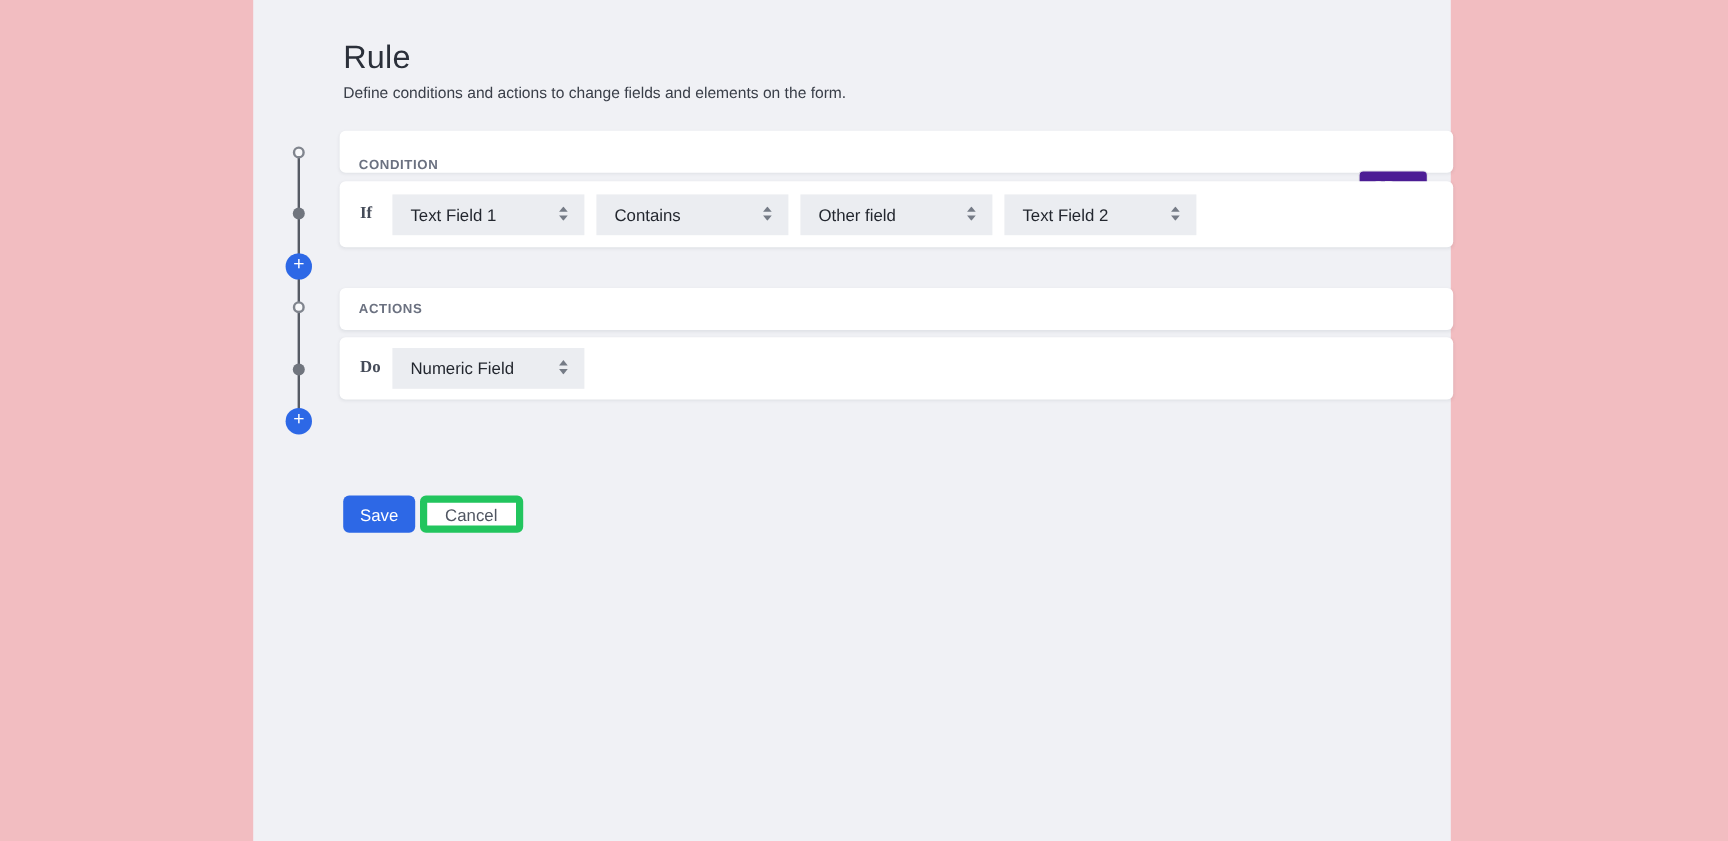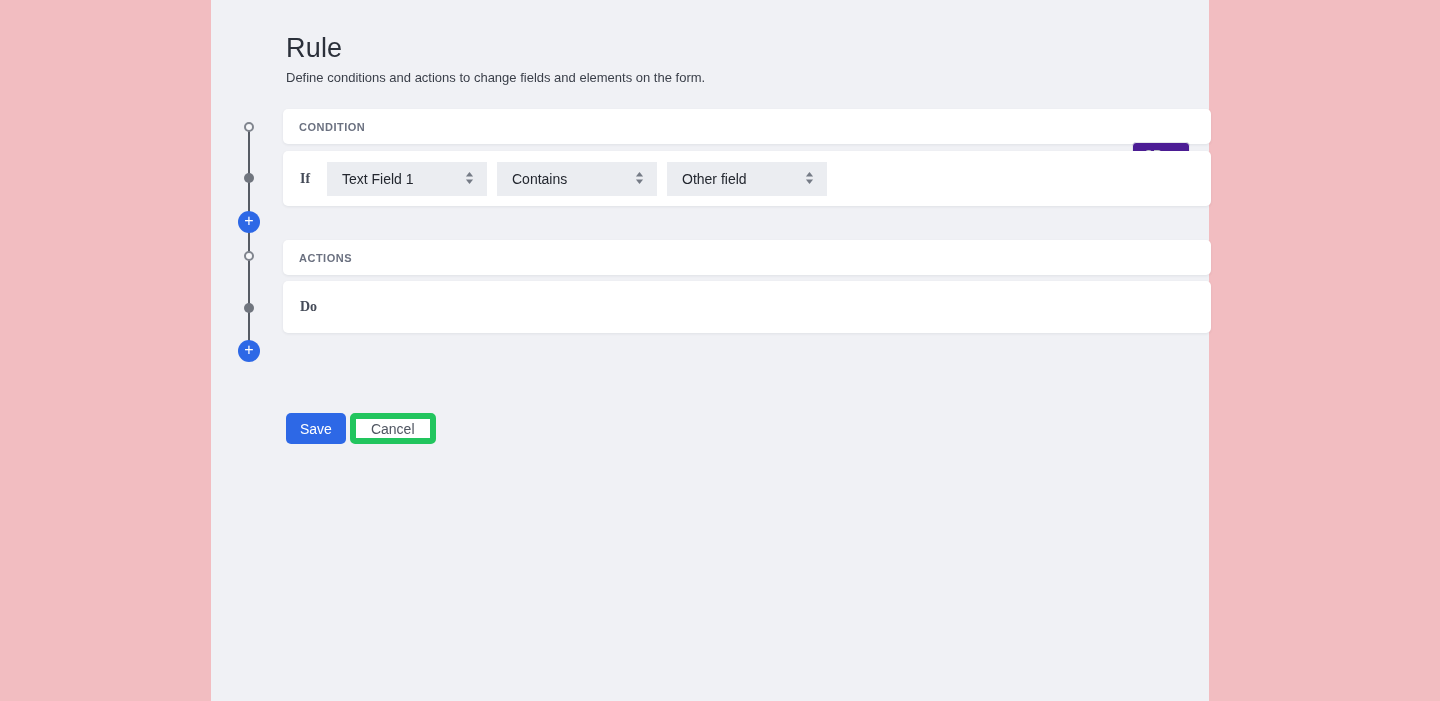--- a/index.html
+++ b/index.html
@@ -36,21 +36,21 @@
   }
 
   
   .bar {
     position: absolute; left: 72px; width: 928px;
     background: #ffffff; border-radius: 5px;
     box-shadow: 0 1px 3px rgba(20,24,40,0.07);
   }
   .header-bar { height: 35px; display: flex; align-items: center; padding-left: 16px; }
   .section-label { font-size: 11px; font-weight: 700; color: #6b7180; letter-spacing: 0.5px; }
-  .condition-bar { top: 109px; }
+  .condition-bar { top: 109px; align-items: flex-end; }
   .actions-bar { top: 240px; }
   .row-bar { display: flex; align-items: center; }
   .if-bar { top: 151px; height: 55px; }
   .do-bar { top: 281px; height: 52px; }
   .row-label { position: absolute; left: 17px; font-weight: 700; font-size: 14px; color: #454b58; font-family: Liberation Serif, serif; }
   .selects { position: absolute; left: 44px; display: flex; gap: 10px; }
   .select {
     width: 160px; height: 34px;
     background: #ebedf1; border: none; border-radius: 0;
     display: flex; align-items: center; justify-content: space-between;
@@ -133,30 +133,48 @@
       </button>
       <button class="select">
         <span>Other field</span>
         <span>
           <svg width="9" height="12" viewBox="0 0 9 12">
               <path d="M4.5 0 L8.1 4.5 H0.9 Z" fill="#757b86"></path>
               <path d="M4.5 12 L0.9 7.5 H8.1 Z" fill="#757b86"></path>
             </svg>
         </span>
       </button>
+      <button class="select">
+        <span>Text Field 2</span>
+        <span>
+          <svg width="9" height="12" viewBox="0 0 9 12">
+              <path d="M4.5 0 L8.1 4.5 H0.9 Z" fill="#757b86"></path>
+              <path d="M4.5 12 L0.9 7.5 H8.1 Z" fill="#757b86"></path>
+            </svg>
+        </span>
+      </button>
     </div>
   </div>
 
   <div class="bar header-bar actions-bar">
     <span class="section-label">ACTIONS</span>
   </div>
 
   <div class="bar row-bar do-bar">
     <span class="row-label">Do</span>
     <div class="selects">
+      <button class="select">
+        <span>Numeric Field</span>
+        <span>
+          <svg width="9" height="12" viewBox="0 0 9 12">
+              <path d="M4.5 0 L8.1 4.5 H0.9 Z" fill="#757b86"></path>
+              <path d="M4.5 12 L0.9 7.5 H8.1 Z" fill="#757b86"></path>
+            </svg>
+        </span>
+      </button>
     </div>
   </div>
 
   <div class="footer">
     <button class="btn btn-save">Save</button>
     <button class="btn btn-cancel">Cancel</button>
   </div>
 
 </div>
 

